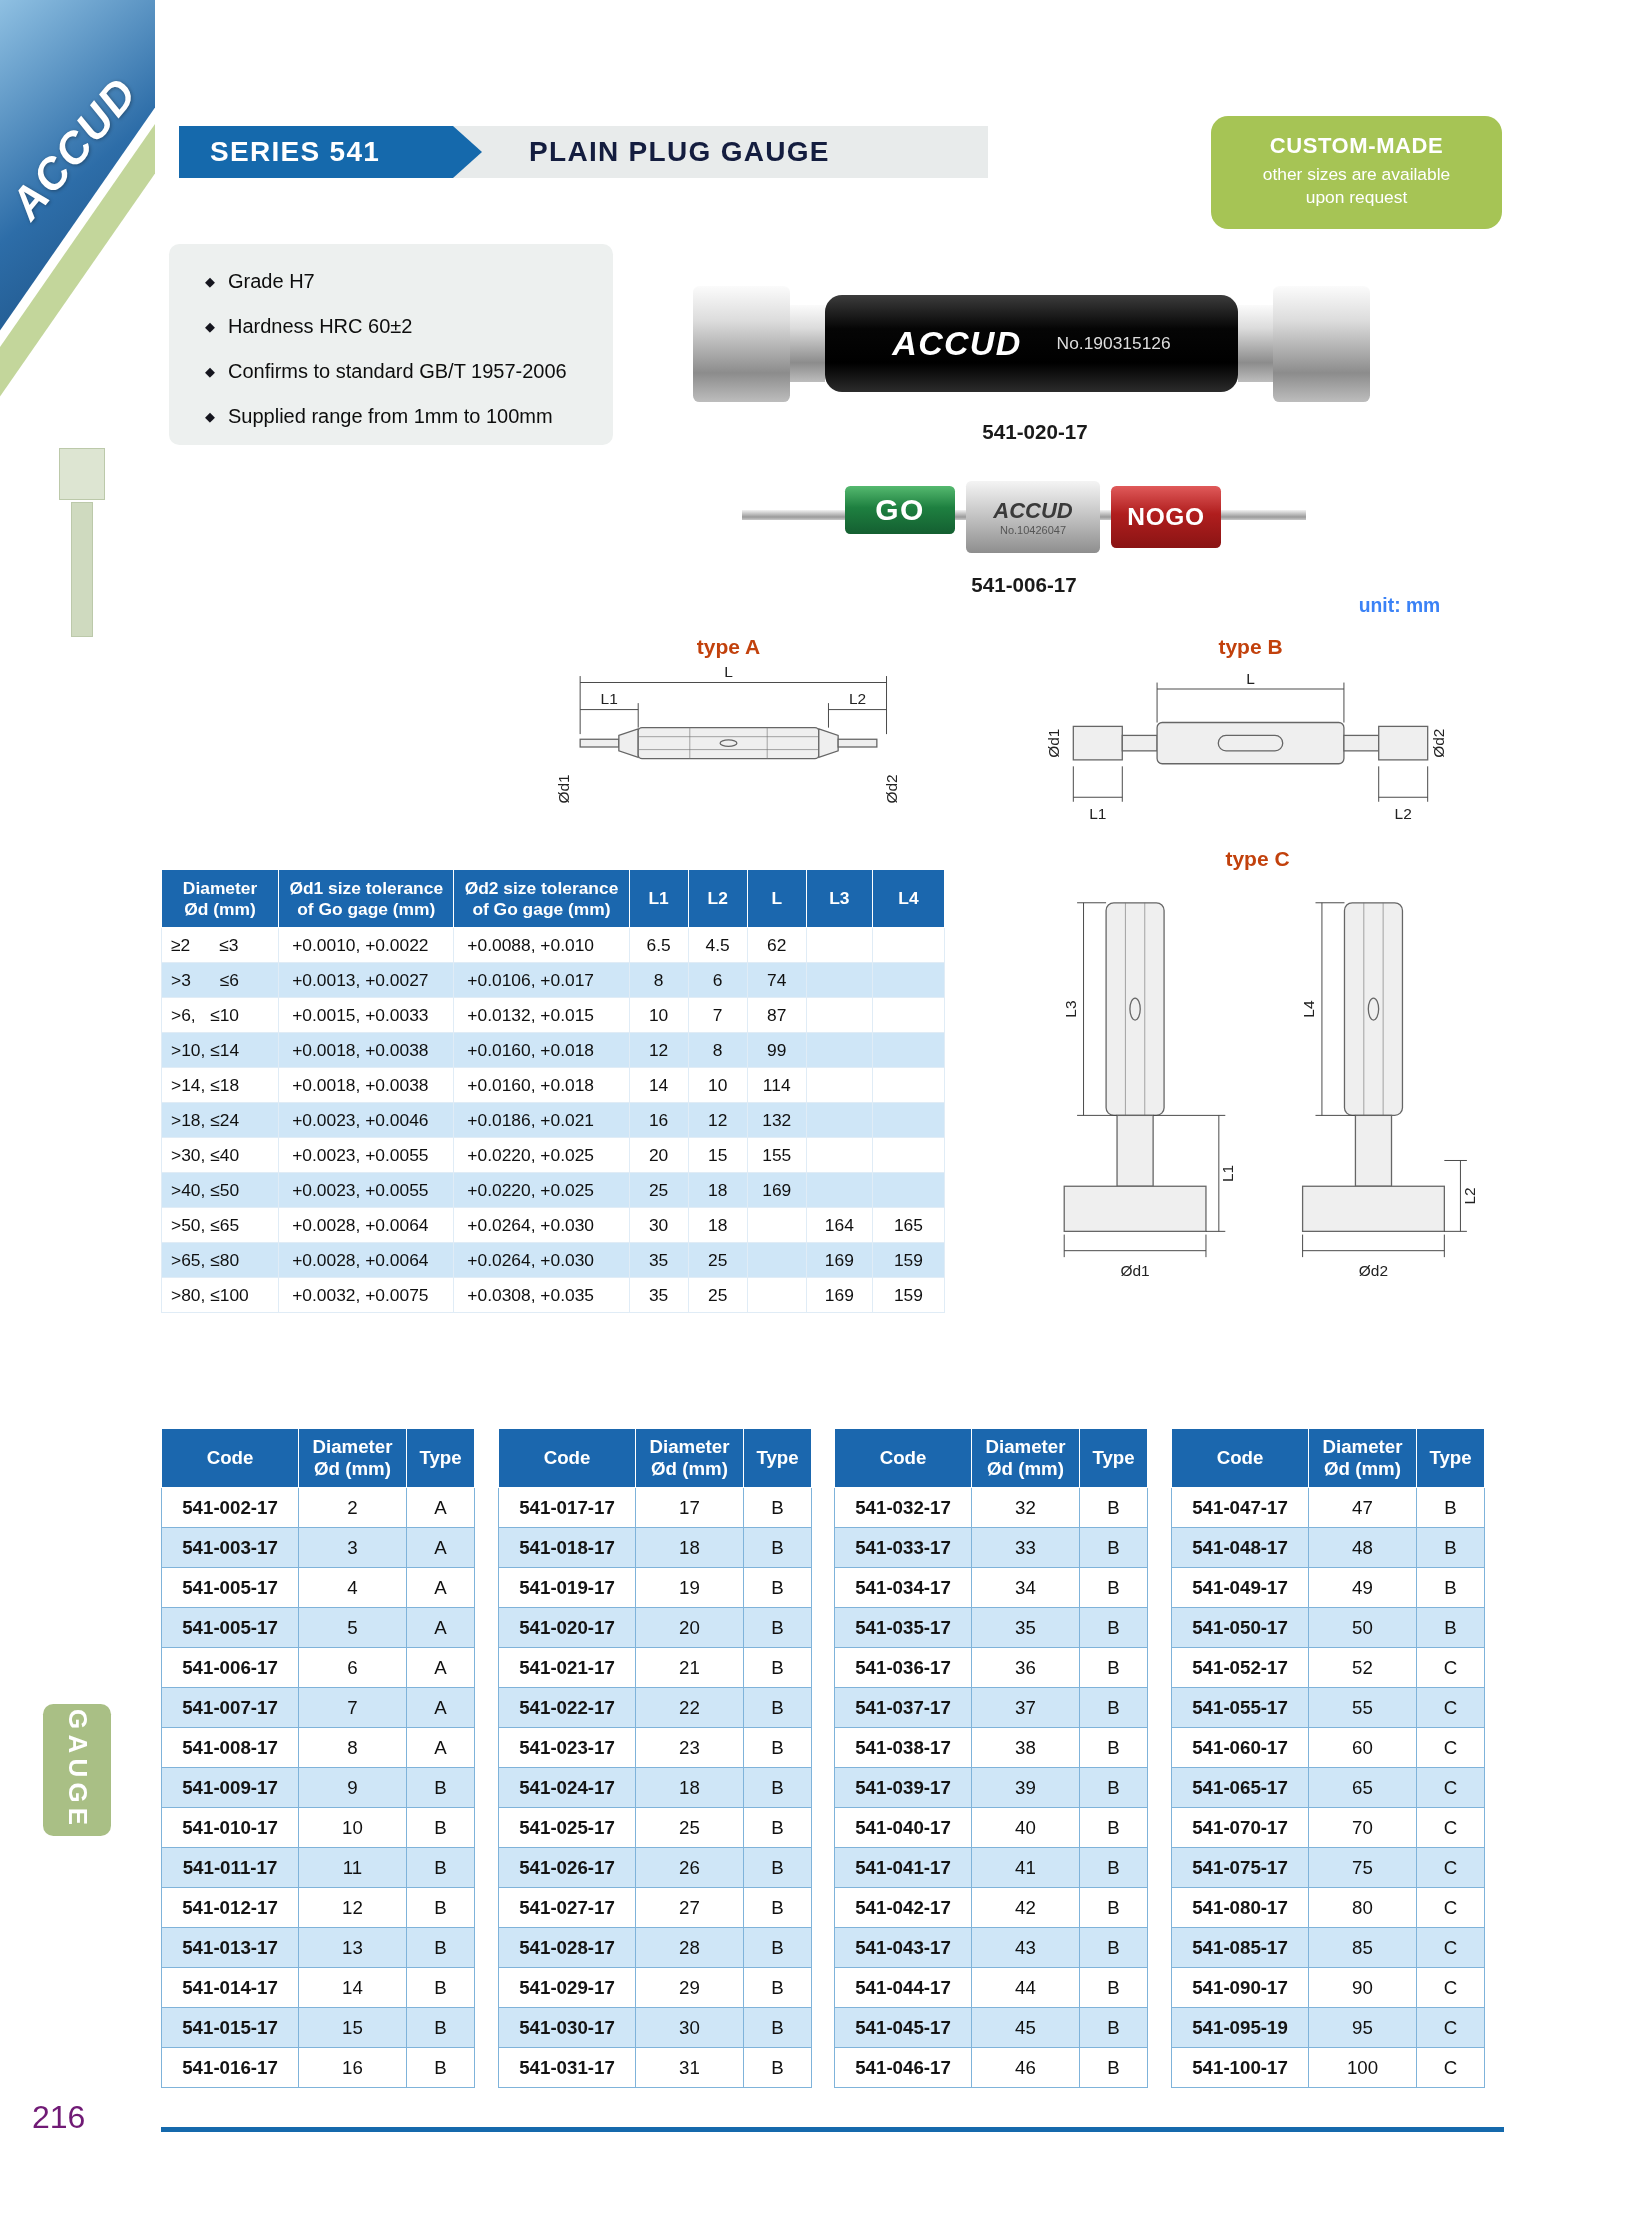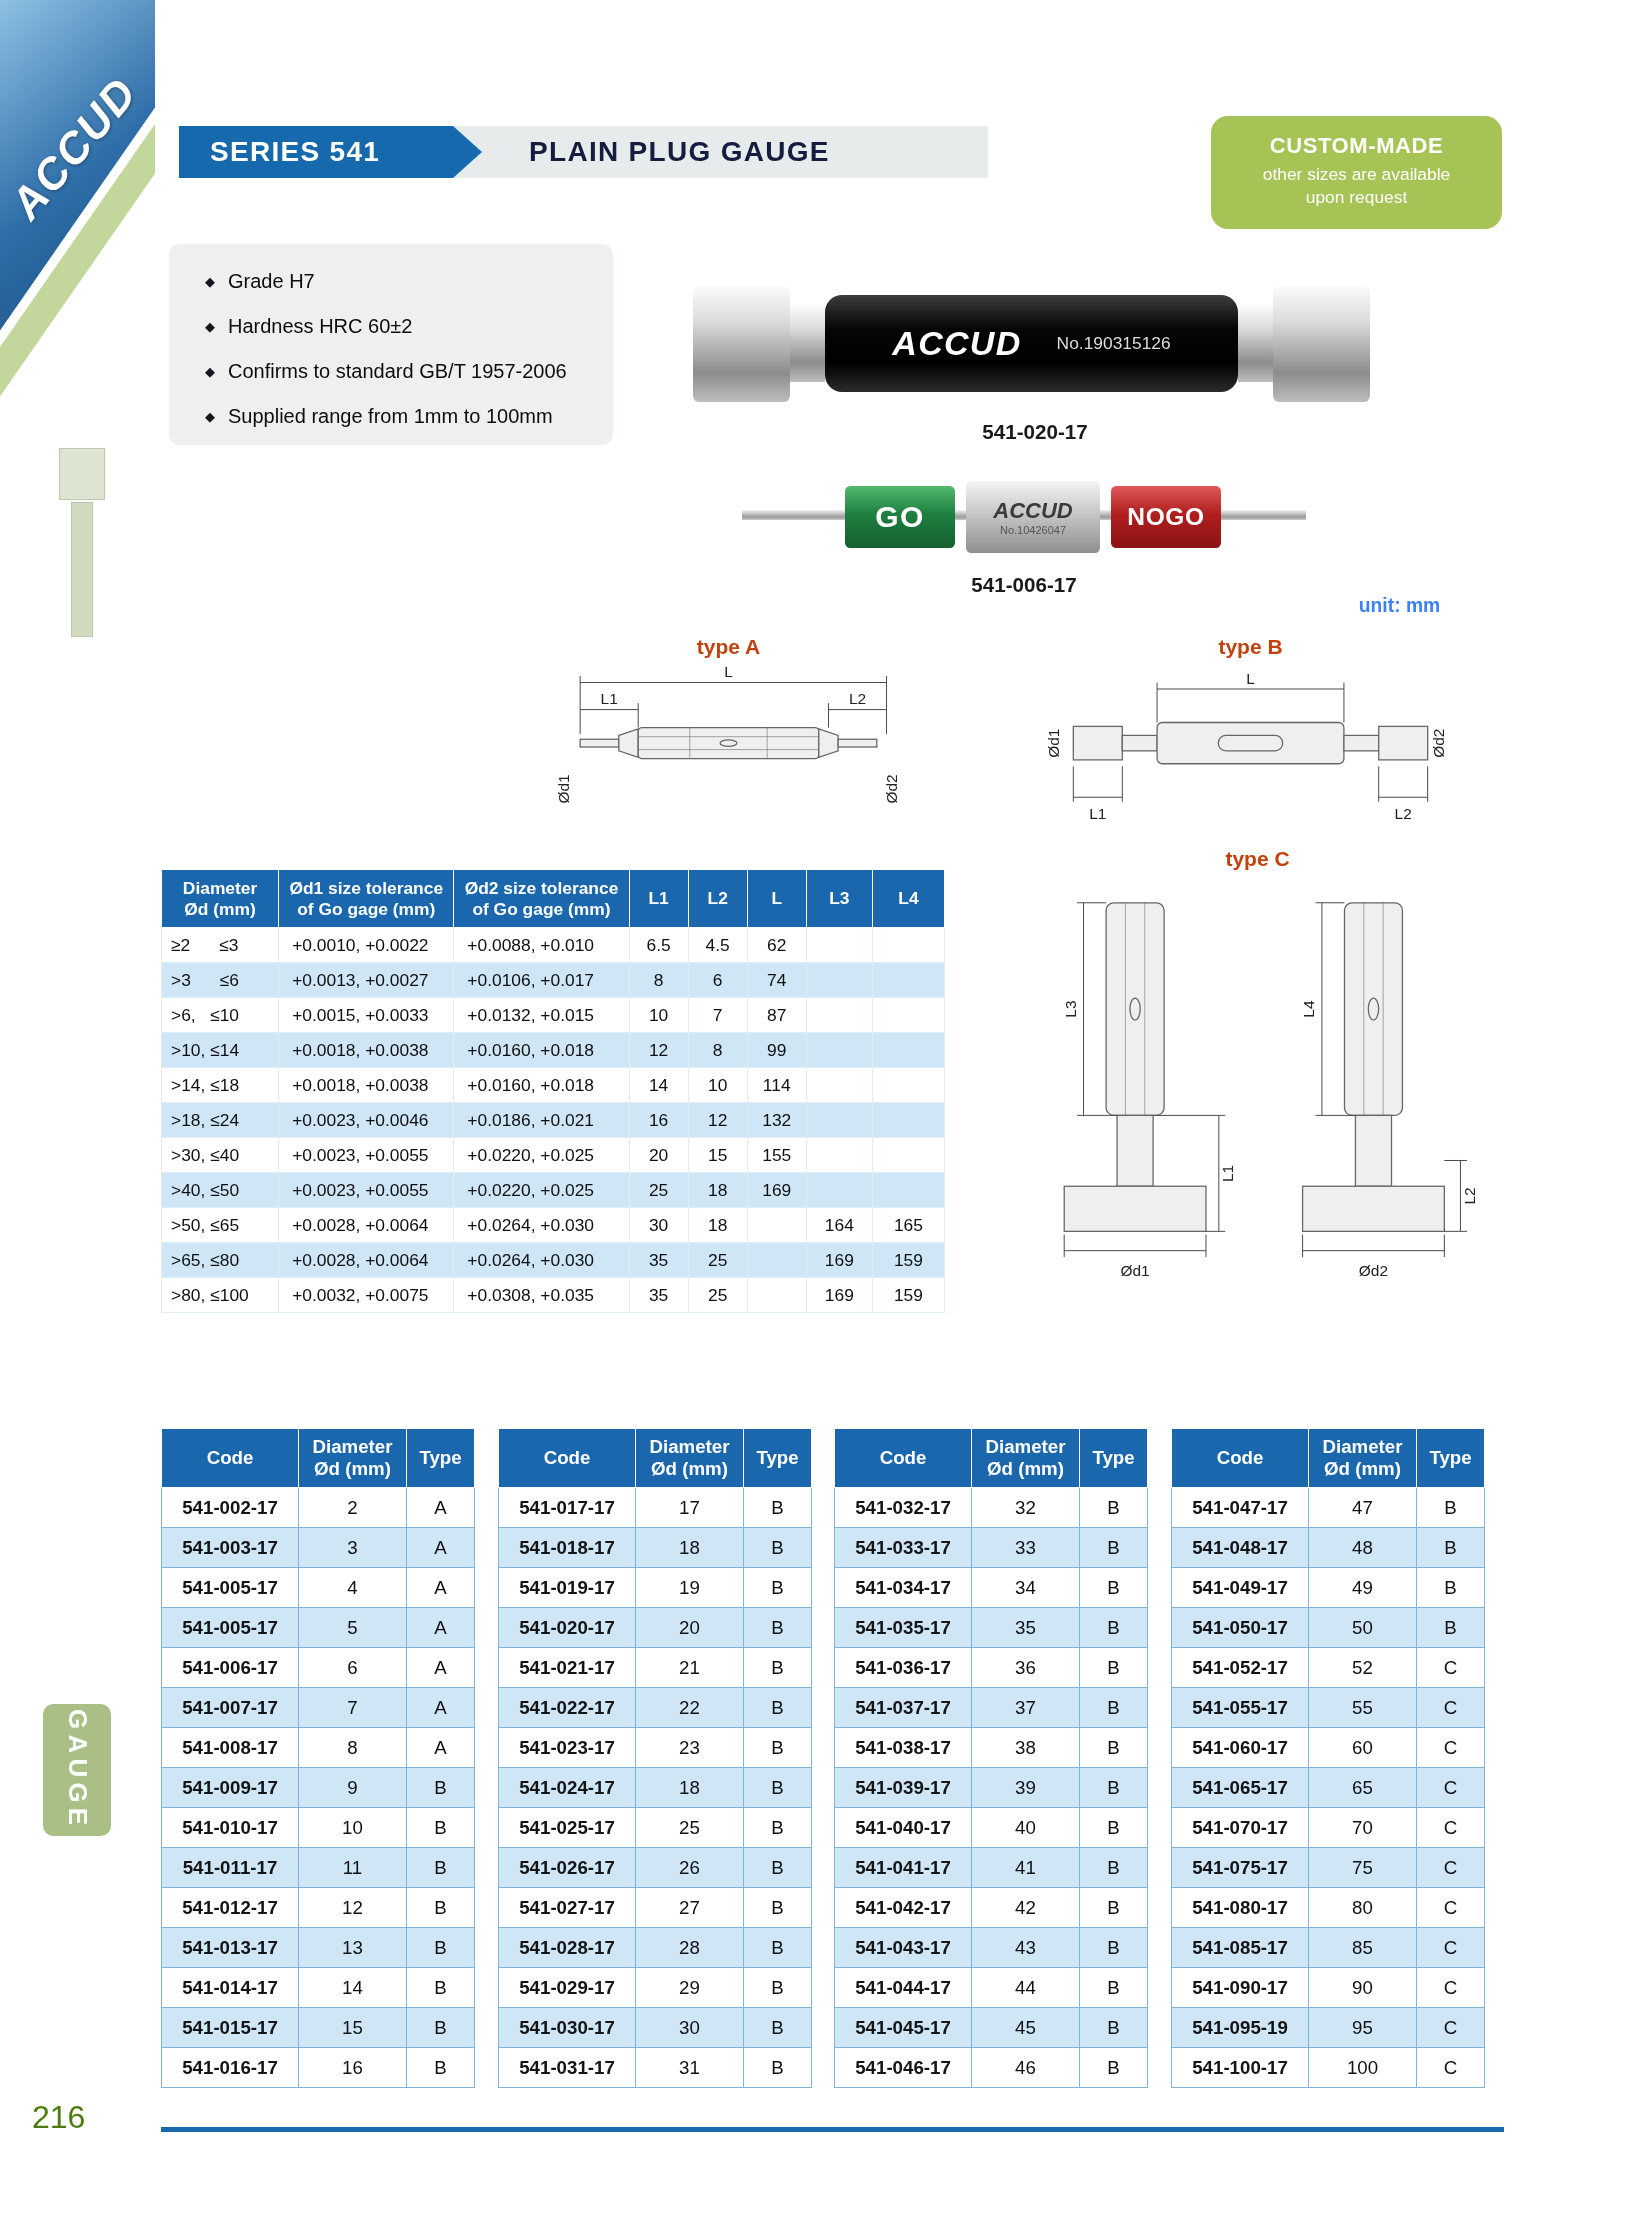--- a/index.html
+++ b/index.html
@@ -17,21 +17,21 @@
     clip-path:polygon(0 84%,100% 30%,100% 42%,0 96%); }
   .logo-text { position:absolute; left:-29px; top:123px; width:206px; text-align:center;
     transform:rotate(-50deg); font-size:44px; font-style:italic; font-weight:bold;
     color:#fff; letter-spacing:1.9px; text-shadow:0 1.3px 3.9px rgba(0,0,0,.35); }
   .gauge-pictogram { left:59px; top:448px; width:46px; height:193px; }
   .gp-cap { position:absolute; left:0; top:0; width:46px; height:52px; background:#dde5d2; border:1.3px solid #bcc9aa; }
   .gp-stem { position:absolute; left:12.3px; top:54px; width:22px; height:135px; background:#cfdabf; border:0.6px solid #bcc9aa; }
   .gauge-tab { left:43px; top:1704px; width:68px; height:132px; background:#a9bf85; border-radius:10.3px;
     display:flex; align-items:center; justify-content:center; }
   .gauge-tab span { writing-mode:vertical-rl; font-size:26px; font-weight:bold; color:#fff; letter-spacing:5.2px; }
-  .page-number { left:32px; top:2099px; font-size:32px; color:#4d7c0f; }
+  .page-number { left:32px; top:2099px; font-size:32px; color:#701a75; }
   .bottom-rule { left:161px; top:2127px; width:1343px; height:4.5px; background:#1569ac; }
 
   
   .title-bar { left:179px; top:126px; width:809px; height:52px; background:#e8ebeb; }
   .series-banner { left:179px; top:126px; width:303px; height:52px; background:#1569ac;
     clip-path:polygon(0 0,calc(100% - 29px) 0,100% 50%,calc(100% - 29px) 100%,0 100%);
     display:flex; align-items:center; padding-left:31px; }
   .series-banner span { color:#fff; font-weight:bold; font-size:28px; letter-spacing:1.3px; }
   .page-title { left:529px; top:126px; height:52px; display:flex; align-items:center;
     font-size:28px; font-weight:bold; color:#141d3f; letter-spacing:1.3px; }
@@ -56,21 +56,21 @@
   .p1-body { width:413px; height:97px; border-radius:17px;
     background:linear-gradient(180deg,#3c3c3c 0%,#050505 35%,#000 70%,#2c2c2c 100%);
     display:flex; align-items:center; justify-content:center; gap:35px; }
   .p1-brand { color:#fff; font-style:italic; font-weight:bold; font-size:34px; letter-spacing:1.3px; }
   .p1-serial { color:#ddd; font-size:17.4px; }
   .product-label { text-align:center; font-weight:bold; font-size:20.6px; color:#1a1a1a; }
   .p1-label { left:693px; top:420px; width:684px; }
   .product2 { left:742px; top:469px; width:564px; height:97px; }
   .p2-rod { position:absolute; left:0; top:41px; width:100%; height:10.3px;
     background:linear-gradient(180deg,#f2f2f2,#9a9a9a 70%,#c9c9c9); }
-  .p2-go { position:absolute; left:103px; top:17px; width:110px; height:62px; border-radius:5.2px;
+  .p2-go { position:absolute; left:103px; top:17px; width:110px; height:48px; border-radius:5.2px;
     background:linear-gradient(180deg,#55b96f 0%,#1e8040 45%,#145f31 100%);
     display:flex; align-items:center; justify-content:center; color:#fff; font-weight:bold; font-size:30px; letter-spacing:1.3px; }
   .p2-center { position:absolute; left:224px; top:11.6px; width:134px; height:72px; border-radius:5.2px;
     background:linear-gradient(180deg,#f4f4f4 0%,#c2c2c2 50%,#8e8e8e 100%);
     display:flex; flex-direction:column; align-items:center; justify-content:center; }
   .p2-brand { font-style:italic; font-weight:bold; font-size:22px; color:#3a3a3a; }
   .p2-serial { font-size:11px; color:#555; }
   .p2-nogo { position:absolute; left:369px; top:17px; width:110px; height:62px; border-radius:5.2px;
     background:linear-gradient(180deg,#e05a5a 0%,#b01e1e 45%,#8a1414 100%);
     display:flex; align-items:center; justify-content:center; color:#fff; font-weight:bold; font-size:24.5px; letter-spacing:0.6px; }

